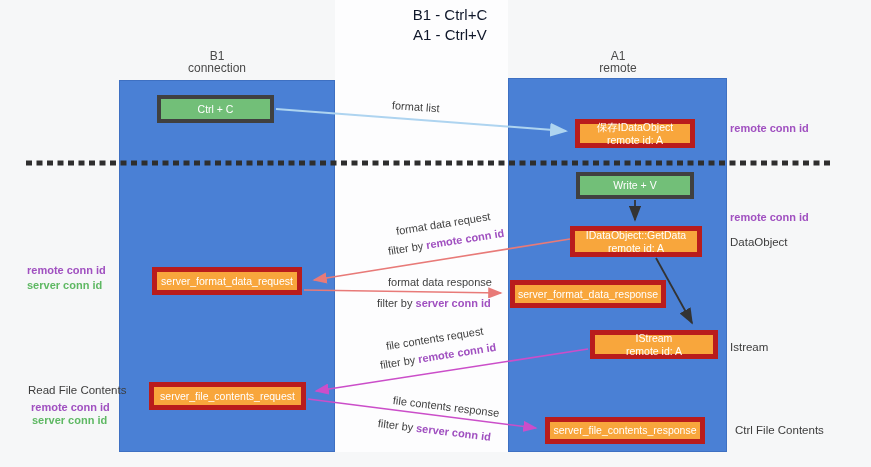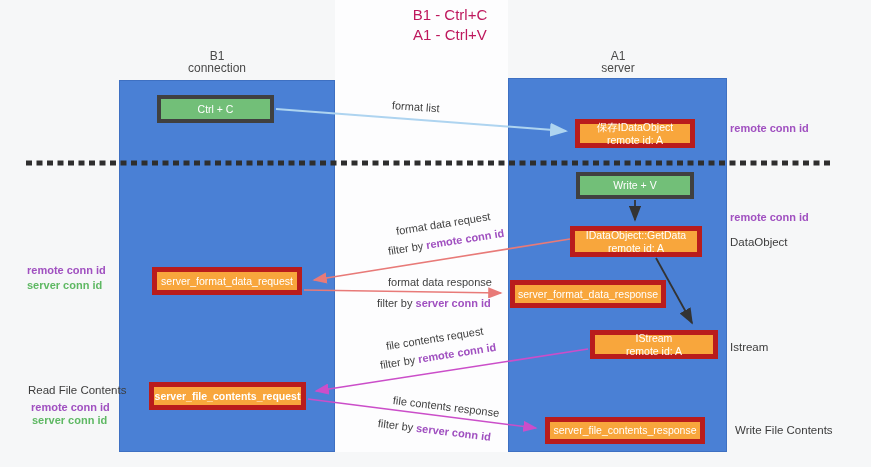--- a/index.html
+++ b/index.html
@@ -9,21 +9,21 @@
   }
   #stage{
     position:relative;width:871px;height:467px;
     background:#f6f7f8;overflow:hidden;
     font-family:"Liberation Sans",sans-serif;
   }
   .mid-band{position:absolute;left:335px;top:0;width:173px;height:452px;background:#fdfdfe;}
   .abs{position:absolute;}
   .title{
     left:360px;top:5px;width:180px;text-align:center;
-    font-size:15px;line-height:20px;color:#be185d;
+    font-size:15px;line-height:20px;color:#0f172a;
   }
   .lifeline-head{
     width:120px;text-align:center;font-size:12px;line-height:12px;color:#4a4a4a;
   }
   .col{
     background:#4a80d5;border:1px solid #3e70c2;box-sizing:border-box;
   }
   .node{
     box-sizing:border-box;display:flex;flex-direction:column;
     align-items:center;justify-content:center;
@@ -53,21 +53,21 @@
     <div>B1 - Ctrl+C</div>
     <div>A1 - Ctrl+V</div>
   </div>
 
   <div class="abs lifeline-head" style="left:157px;top:50px;">
     <div>B1</div>
     <div>connection</div>
   </div>
   <div class="abs lifeline-head" style="left:558px;top:50px;">
     <div>A1</div>
-    <div>server</div>
+    <div>remote</div>
   </div>
 
   <div class="abs col" style="left:119px;top:80px;width:216px;height:372px;"></div>
   <div class="abs col" style="left:508px;top:78px;width:219px;height:374px;"></div>
 
   <div class="abs node green" style="left:157px;top:95px;width:117px;height:28px;">
     <div>Ctrl + C</div>
   </div>
 
   <div class="abs node orange" style="left:575px;top:119px;width:120px;height:29px;">
@@ -90,21 +90,21 @@
 
   <div class="abs node orange" style="left:510px;top:280px;width:156px;height:28px;">
     <div>server_format_data_response</div>
   </div>
 
   <div class="abs node orange" style="left:590px;top:330px;width:128px;height:29px;">
     <div>IStream</div>
     <div>remote id: A</div>
   </div>
 
-  <div class="abs node orange" style="left:149px;top:382px;width:157px;height:28px;font-weight:bold;">
+  <div class="abs node orange" style="left:149px;top:382px;width:157px;height:28px;">
     <div>server_file_contents_request</div>
   </div>
 
   <div class="abs node orange" style="left:545px;top:417px;width:160px;height:27px;">
     <div>server_file_contents_response</div>
   </div>
 
   <svg class="overlay" width="871" height="467" viewBox="0 0 871 467">
     <defs>
       <marker id="mBlue" markerWidth="9" markerHeight="7" refX="8" refY="3.5" orient="auto">
@@ -141,21 +141,21 @@
   <div class="abs flabel" style="left:386px;top:340px;transform:rotate(-9deg);">file contents request</div>
   <div class="abs flabel" style="left:380px;top:359px;transform:rotate(-9deg);"><span>filter by </span><span class="purple">remote conn id</span></div>
 
   <div class="abs flabel" style="left:393px;top:394px;transform:rotate(7deg);">file contents response</div>
   <div class="abs flabel" style="left:378px;top:417px;transform:rotate(7deg);"><span>filter by </span><span class="purple">server conn id</span></div>
 
   <div class="abs side purple" style="left:730px;top:122px;">remote conn id</div>
   <div class="abs side purple" style="left:730px;top:211px;">remote conn id</div>
   <div class="abs side dark" style="left:730px;top:236px;">DataObject</div>
   <div class="abs side dark" style="left:730px;top:341px;">Istream</div>
-  <div class="abs side dark" style="left:735px;top:424px;">Write File Contents</div>
+  <div class="abs side dark" style="left:735px;top:424px;">Ctrl File Contents</div>
 
   <div class="abs side purple" style="left:27px;top:264px;">remote conn id</div>
   <div class="abs side greentx" style="left:27px;top:279px;">server conn id</div>
   <div class="abs side dark" style="left:28px;top:384px;">Read File Contents</div>
   <div class="abs side purple" style="left:31px;top:401px;">remote conn id</div>
   <div class="abs side greentx" style="left:32px;top:414px;">server conn id</div>
 
 </div>
 
 </body></html>

